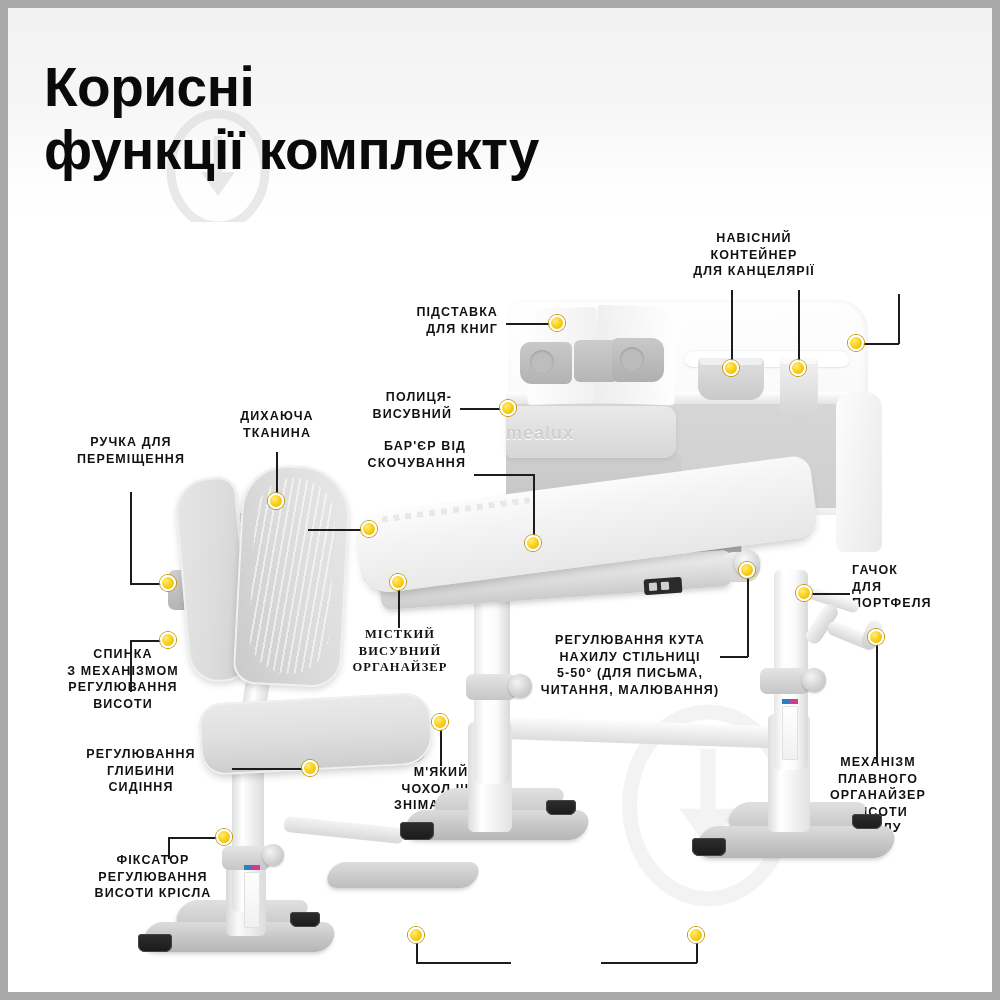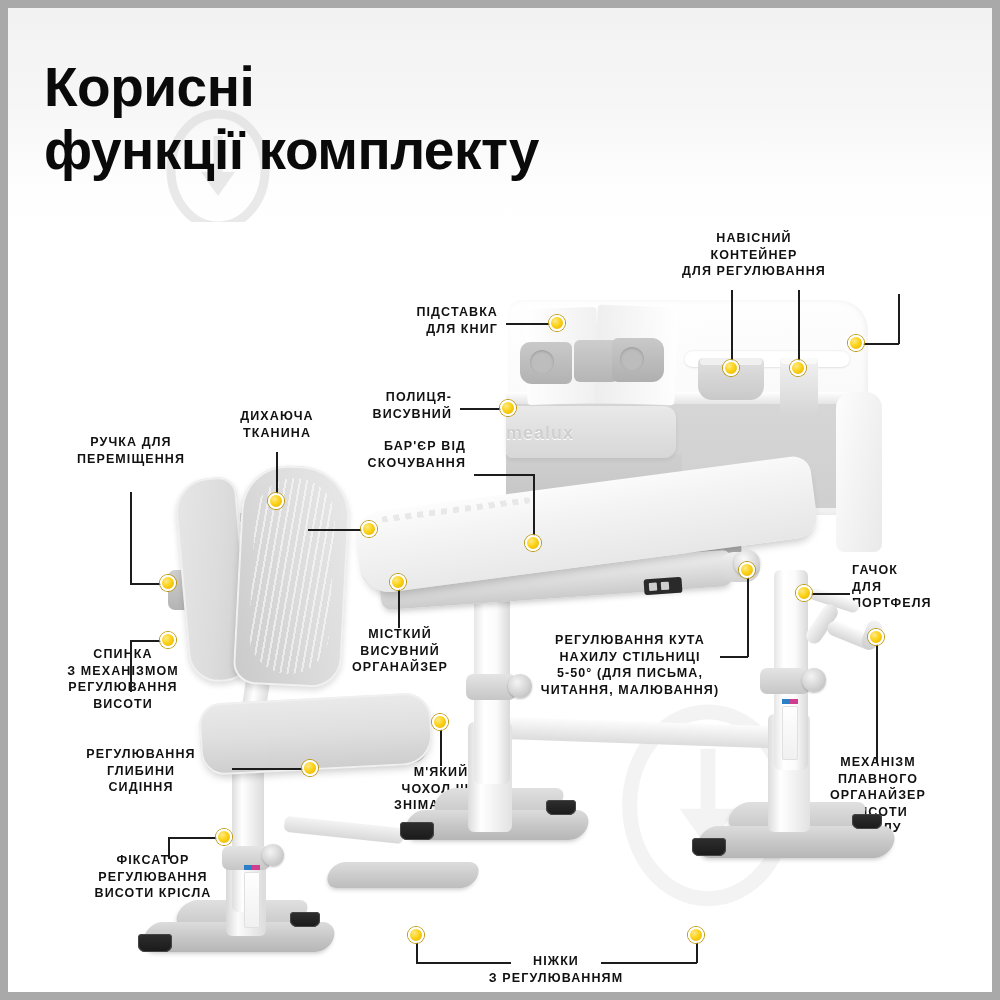--- a/index.html
+++ b/index.html
@@ -573,57 +573,55 @@
       <div class="dot" style="left:731px; top:340px;"></div>
       <div class="dot" style="left:788px; top:363px;"></div>
       <div class="dot" style="left:860px; top:407px;"></div>
       <div class="dot" style="left:400px; top:705px;"></div>
       <div class="dot" style="left:680px; top:705px;"></div>
 
       <div class="lbl r" style="left:330px; top:82px;  width:160px;">ПІДСТАВКА
 ДЛЯ КНИГ</div>
       <div class="lbl c" style="left:648px; top:8px;   width:196px;">НАВІСНИЙ
 КОНТЕЙНЕР
-ДЛЯ РЕГУЛЮВАННЯ</div>
+ДЛЯ КАНЦЕЛЯРІЇ</div>
       <div class="lbl r" style="left:292px; top:167px; width:152px;">ПОЛИЦЯ-
 ВИСУВНИЙ</div>
       <div class="lbl r" style="left:296px; top:216px; width:162px;">БАР'ЄР ВІД
 СКОЧУВАННЯ</div>
       <div class="lbl r" style="left:172px; top:271px; width:120px;">БІЧНІ
 ПЕНАЛИ</div>
       <div class="lbl c" style="left:186px; top:186px; width:166px;">ДИХАЮЧА
 ТКАНИНА</div>
       <div class="lbl c" style="left:28px;  top:212px; width:190px;">РУЧКА ДЛЯ
 ПЕРЕМІЩЕННЯ</div>
       <div class="lbl c" style="left:12px;  top:424px; width:206px;text-align:center;">СПИНКА
 З МЕХАНІЗМОМ
 РЕГУЛЮВАННЯ
 ВИСОТИ</div>
       <div class="lbl c" style="left:44px;  top:524px; width:178px;">РЕГУЛЮВАННЯ
 ГЛИБИНИ
 СИДІННЯ</div>
       <div class="lbl c" style="left:50px;  top:630px; width:190px;">ФІКСАТОР
 РЕГУЛЮВАННЯ
 ВИСОТИ КРІСЛА</div>
-      <div class="lbl c" style="left:312px; top:404px; width:160px;">МІСТКИЙ
+      <div class="lbl c" style="left:312px; top:404px; width:160px;font-family:Liberation Serif, serif;">МІСТКИЙ
 ВИСУВНИЙ
 ОРГАНАЙЗЕР</div>
       <div class="lbl c" style="left:358px; top:542px; width:150px;">М'ЯКИЙ
 ЧОХОЛ,ЩО
 ЗНІМАЄТЬСЯ</div>
       <div class="lbl c" style="left:508px; top:410px; width:228px;">РЕГУЛЮВАННЯ КУТА
 НАХИЛУ СТІЛЬНИЦІ
 5-50° (ДЛЯ ПИСЬМА,
 ЧИТАННЯ, МАЛЮВАННЯ)</div>
       <div class="lbl l" style="left:844px; top:340px; width:120px;">ГАЧОК
 ДЛЯ
 ПОРТФЕЛЯ</div>
       <div class="lbl c" style="left:796px; top:532px; width:148px;">МЕХАНІЗМ
 ПЛАВНОГО
 ОРГАНАЙЗЕР
 ВИСОТИ
 СТОЛУ</div>
-      <div class="lbl c" style="left:458px; top:731px; width:180px;">НІЖКИ
-З РЕГУЛЮВАННЯМ</div>
 
     </div>
   </div>
 </div>
 
 </body></html>

